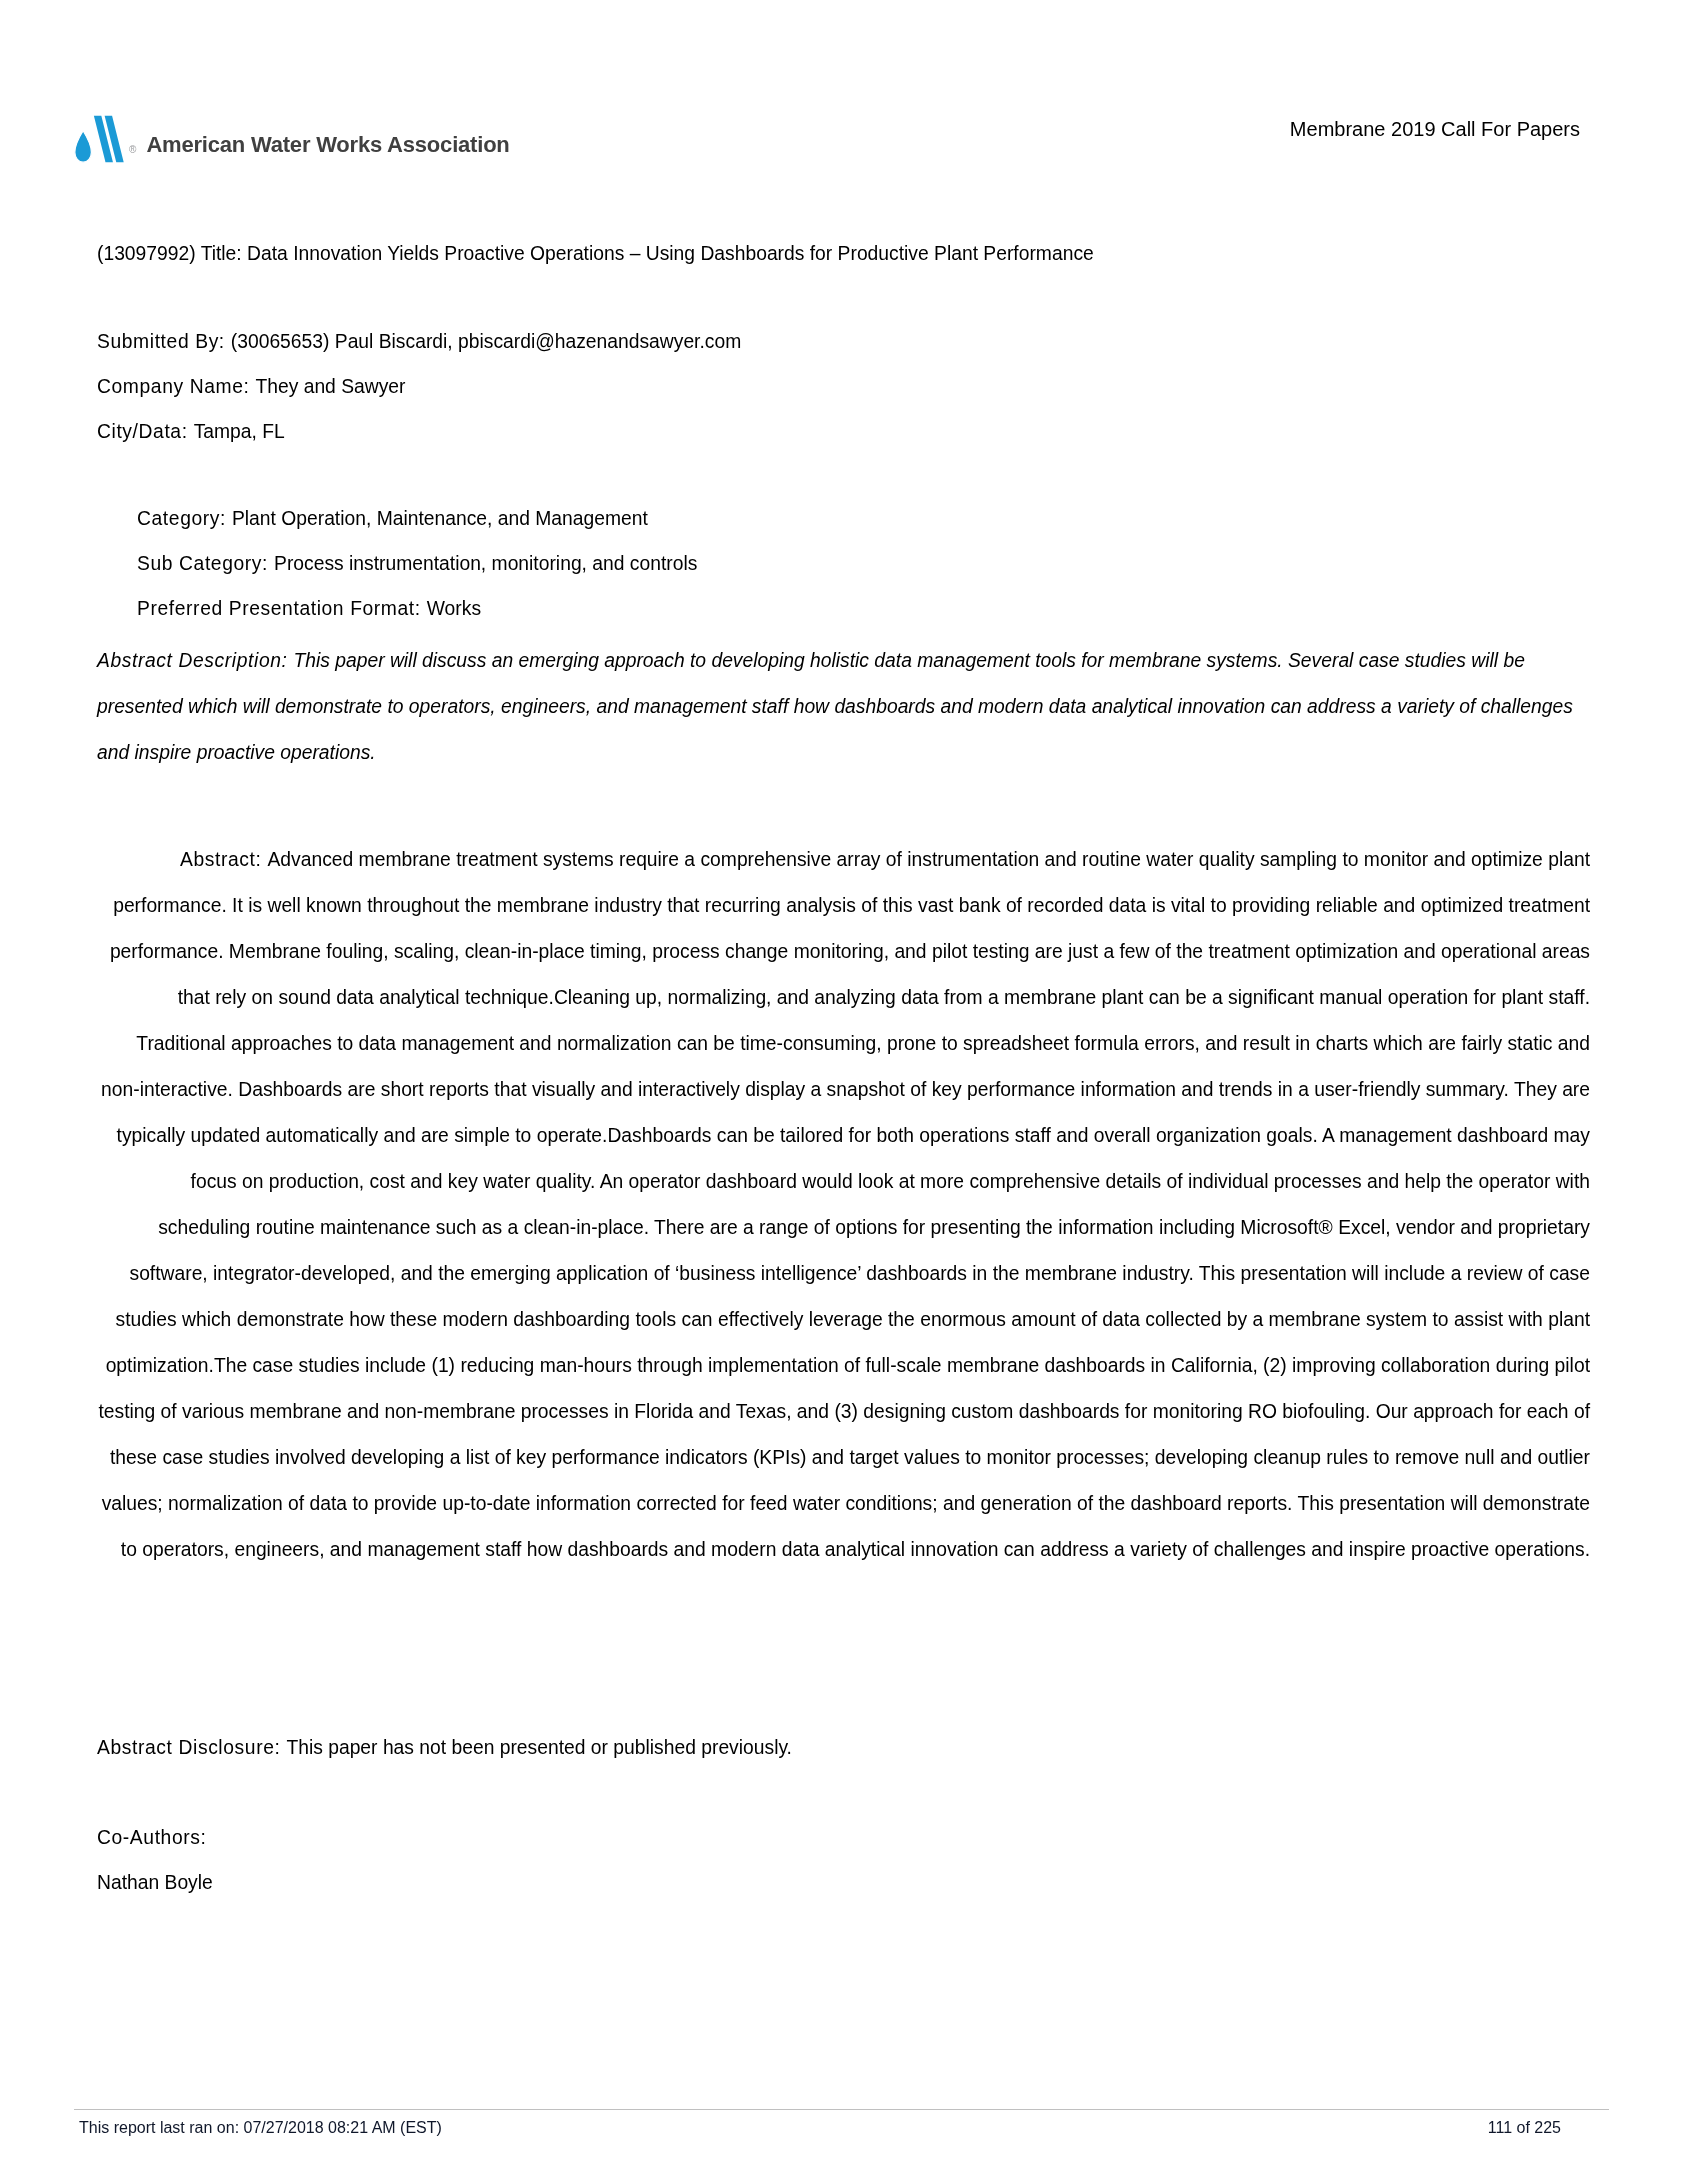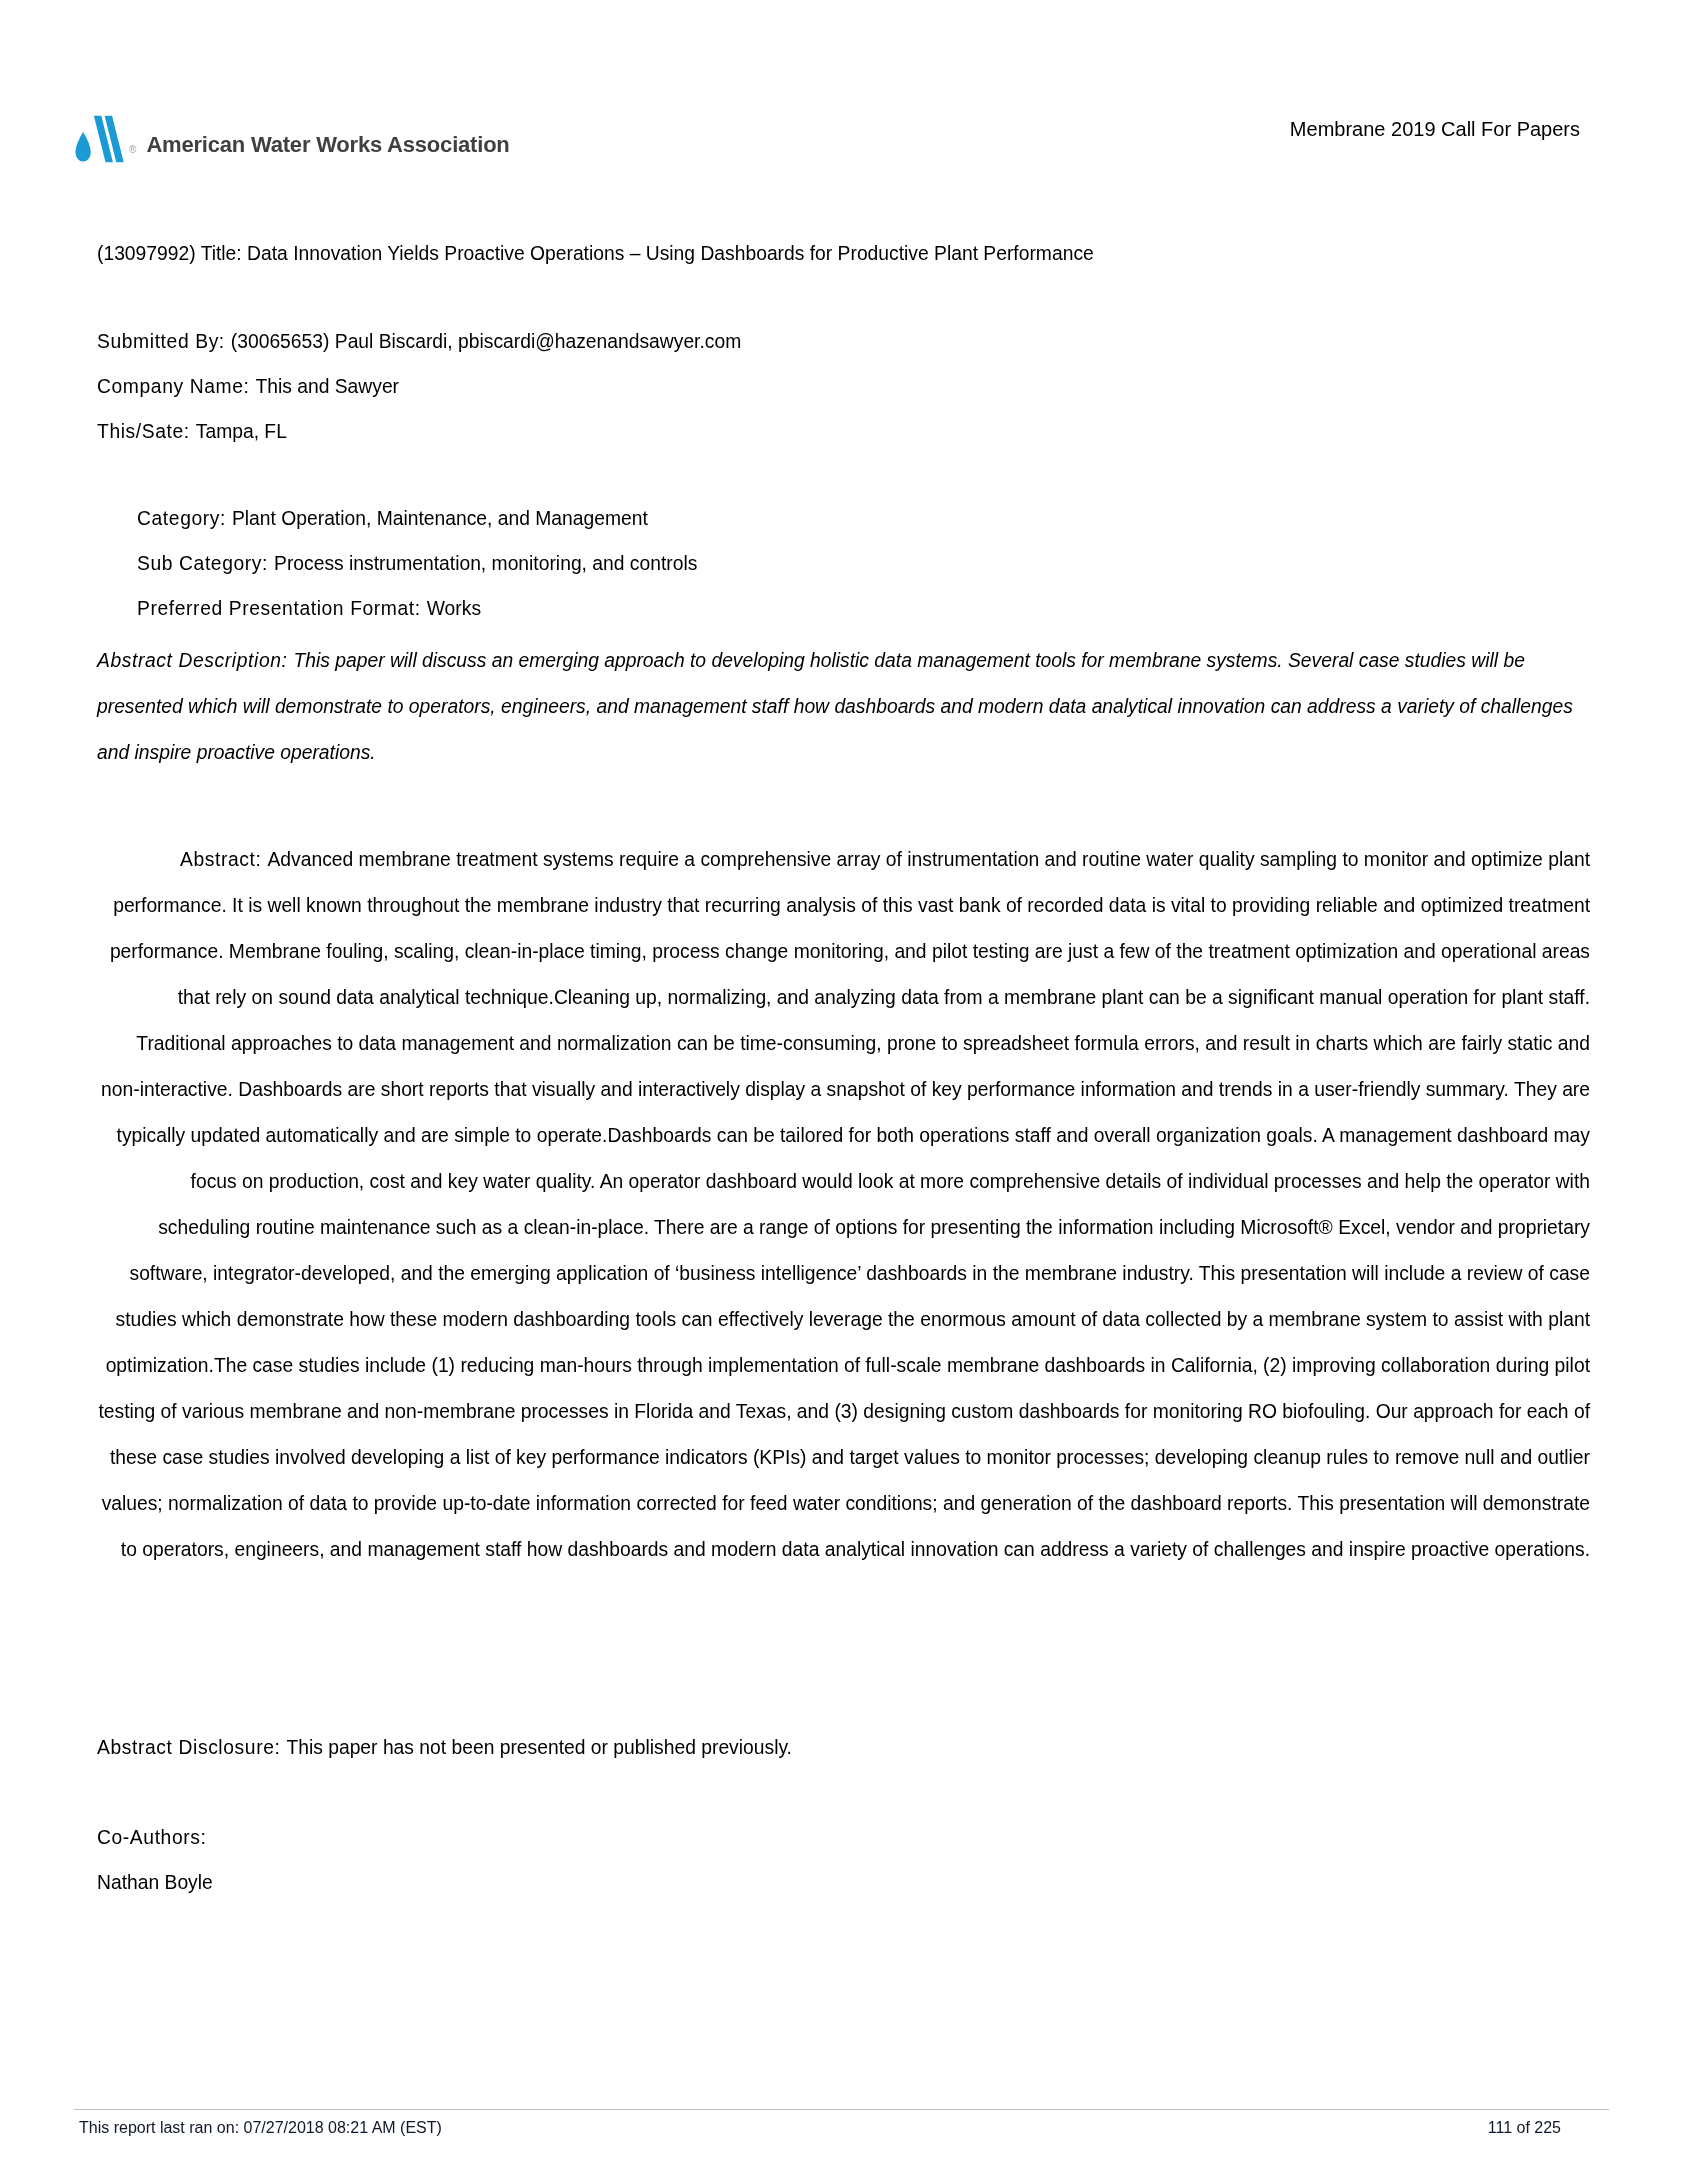--- a/index.html
+++ b/index.html
@@ -80,24 +80,24 @@
 
   <div class="content">
 
     <div id="title-line" class="abs line">(13097992) Title: Data Innovation Yields Proactive Operations – Using Dashboards for Productive Plant Performance</div>
 
     <div id="contact" class="abs">
       <div class="line">
         <span class="lbl">Submitted By:</span><span>(30065653) Paul Biscardi, pbiscardi@hazenandsawyer.com</span>
       </div>
       <div class="line">
-        <span class="lbl">Company Name:</span><span>This and Sawyer</span>
+        <span class="lbl">Company Name:</span><span>They and Sawyer</span>
       </div>
       <div class="line">
-        <span class="lbl">This/Sate:</span><span>Tampa, FL</span>
+        <span class="lbl">City/Data:</span><span>Tampa, FL</span>
       </div>
     </div>
 
     <div id="categories" class="abs">
       <div class="line">
         <span class="lbl">Category:</span><span>Plant Operation, Maintenance, and Management</span>
       </div>
       <div class="line">
         <span class="lbl">Sub Category:</span><span>Process instrumentation, monitoring, and controls</span>
       </div>

